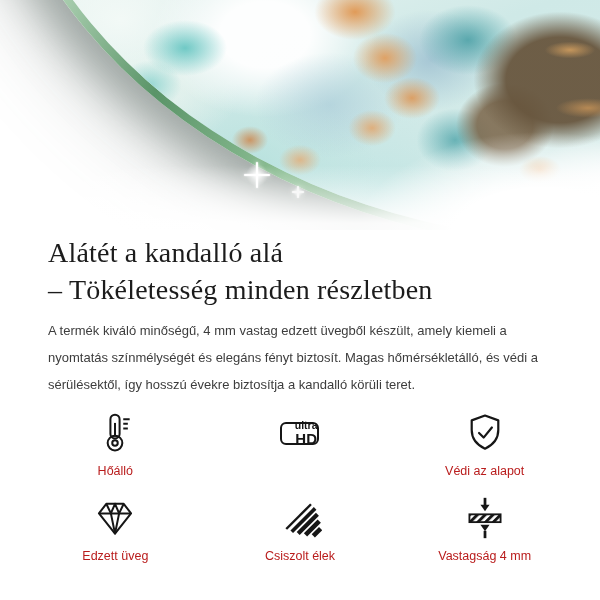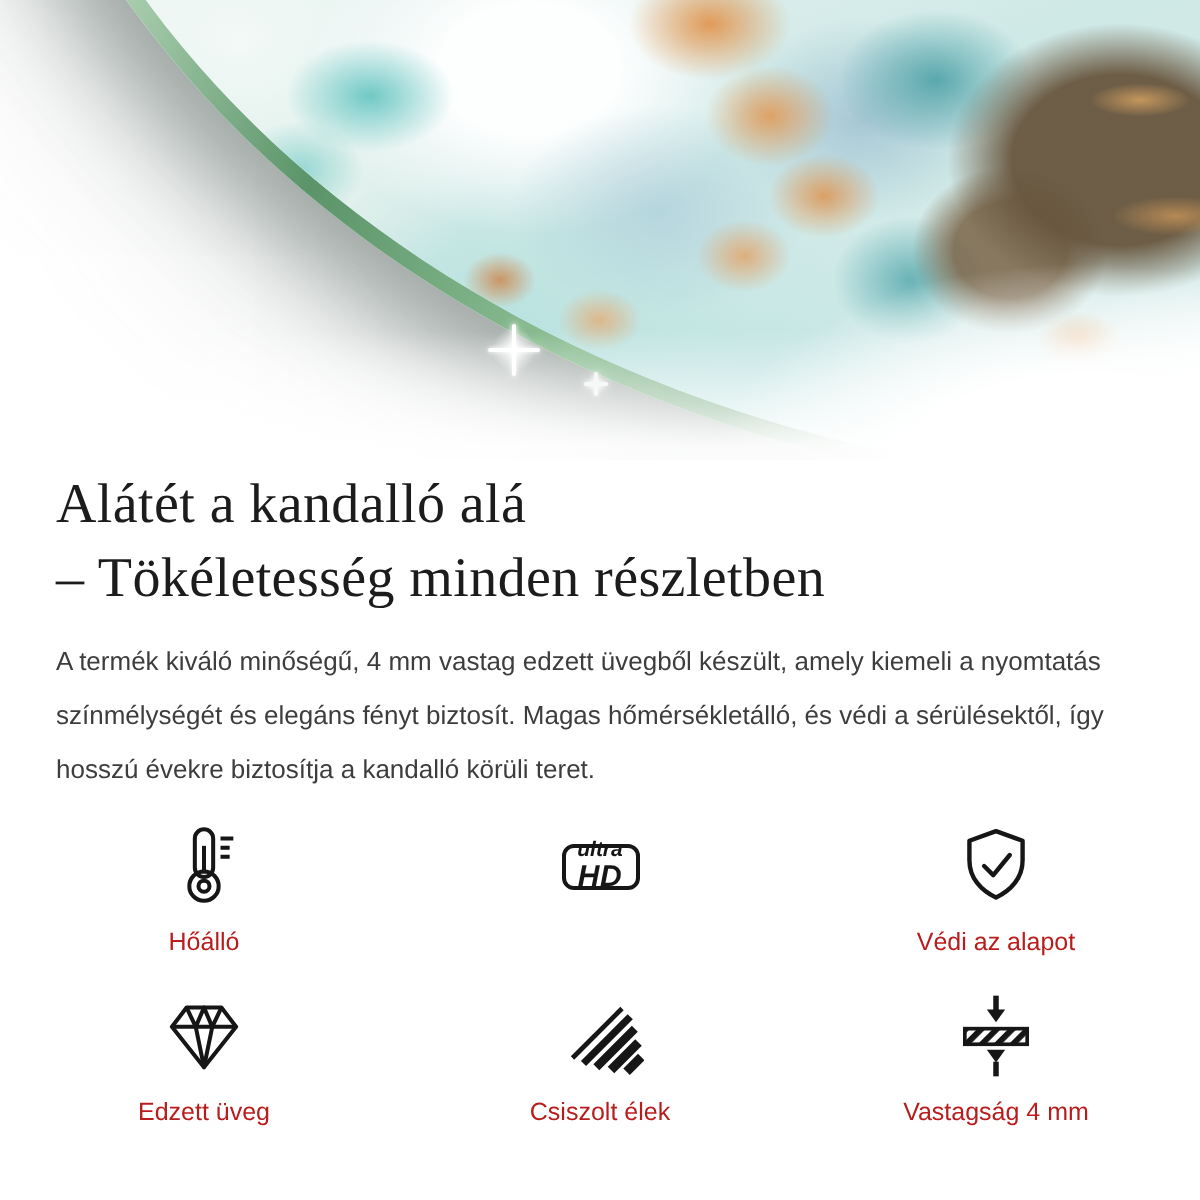--- a/index.html
+++ b/index.html
@@ -46,34 +46,34 @@
   .sparkle{position:absolute;pointer-events:none;
     background:radial-gradient(circle, rgba(255,255,255,.95) 0%, rgba(255,255,255,0) 60%);}
   .sparkle::before,.sparkle::after{content:"";position:absolute;background:#fff;border-radius:2px;
     box-shadow:0 0 6px rgba(255,255,255,.95),0 0 2px #fff;}
   .sparkle::before{left:0;right:0;top:50%;height:2px;margin-top:-1px;}
   .sparkle::after{top:0;bottom:0;left:50%;width:2px;margin-left:-1px;}
   .s1{left:244px;top:162px;width:26px;height:26px;}
   .s2{left:292px;top:186px;width:12px;height:12px;opacity:.85;}
 
   
-  .content{padding:0 28px;}
+  .content{padding:0 48px;}
   .title{margin:4px 0 0;font-family:"Liberation Serif","DejaVu Serif",serif;font-weight:400;
     font-size:28px;line-height:37px;color:#1c1c1c;letter-spacing:.2px;}
   .t-line{display:block;}
   .desc{margin:9px 0 12px;font-size:13px;line-height:27px;color:#3d3d3d;max-width:525px;}
 
   
   .features{margin:8px -25px 0;display:grid;grid-template-columns:1fr 1fr 1fr;row-gap:16px;}
   .feature{display:flex;flex-direction:column;align-items:center;text-align:center;}
   .icon-box{height:46px;display:flex;align-items:center;justify-content:center;}
   .icon-box svg{display:block;}
   .f-label{margin-top:8px;font-size:12.5px;line-height:15px;color:#b91c1c;}
   .hd-badge{box-sizing:border-box;width:39px;height:23px;border:2.5px solid #161616;border-radius:6px;
-    display:flex;flex-direction:column;align-items:center;justify-content:center;color:#161616;font-style:italic;}
+    display:flex;flex-direction:column;align-items:flex-end;justify-content:center;color:#161616;}
   .hd-top{font-size:10.5px;font-weight:700;line-height:11px;}
   .hd-bottom{font-size:15px;font-weight:800;line-height:15px;letter-spacing:.3px;}
 </style>
 </head>
 <body>
 
 <div class="page">
 
   <div class="photo">
     <div class="disc-shadow"></div>

